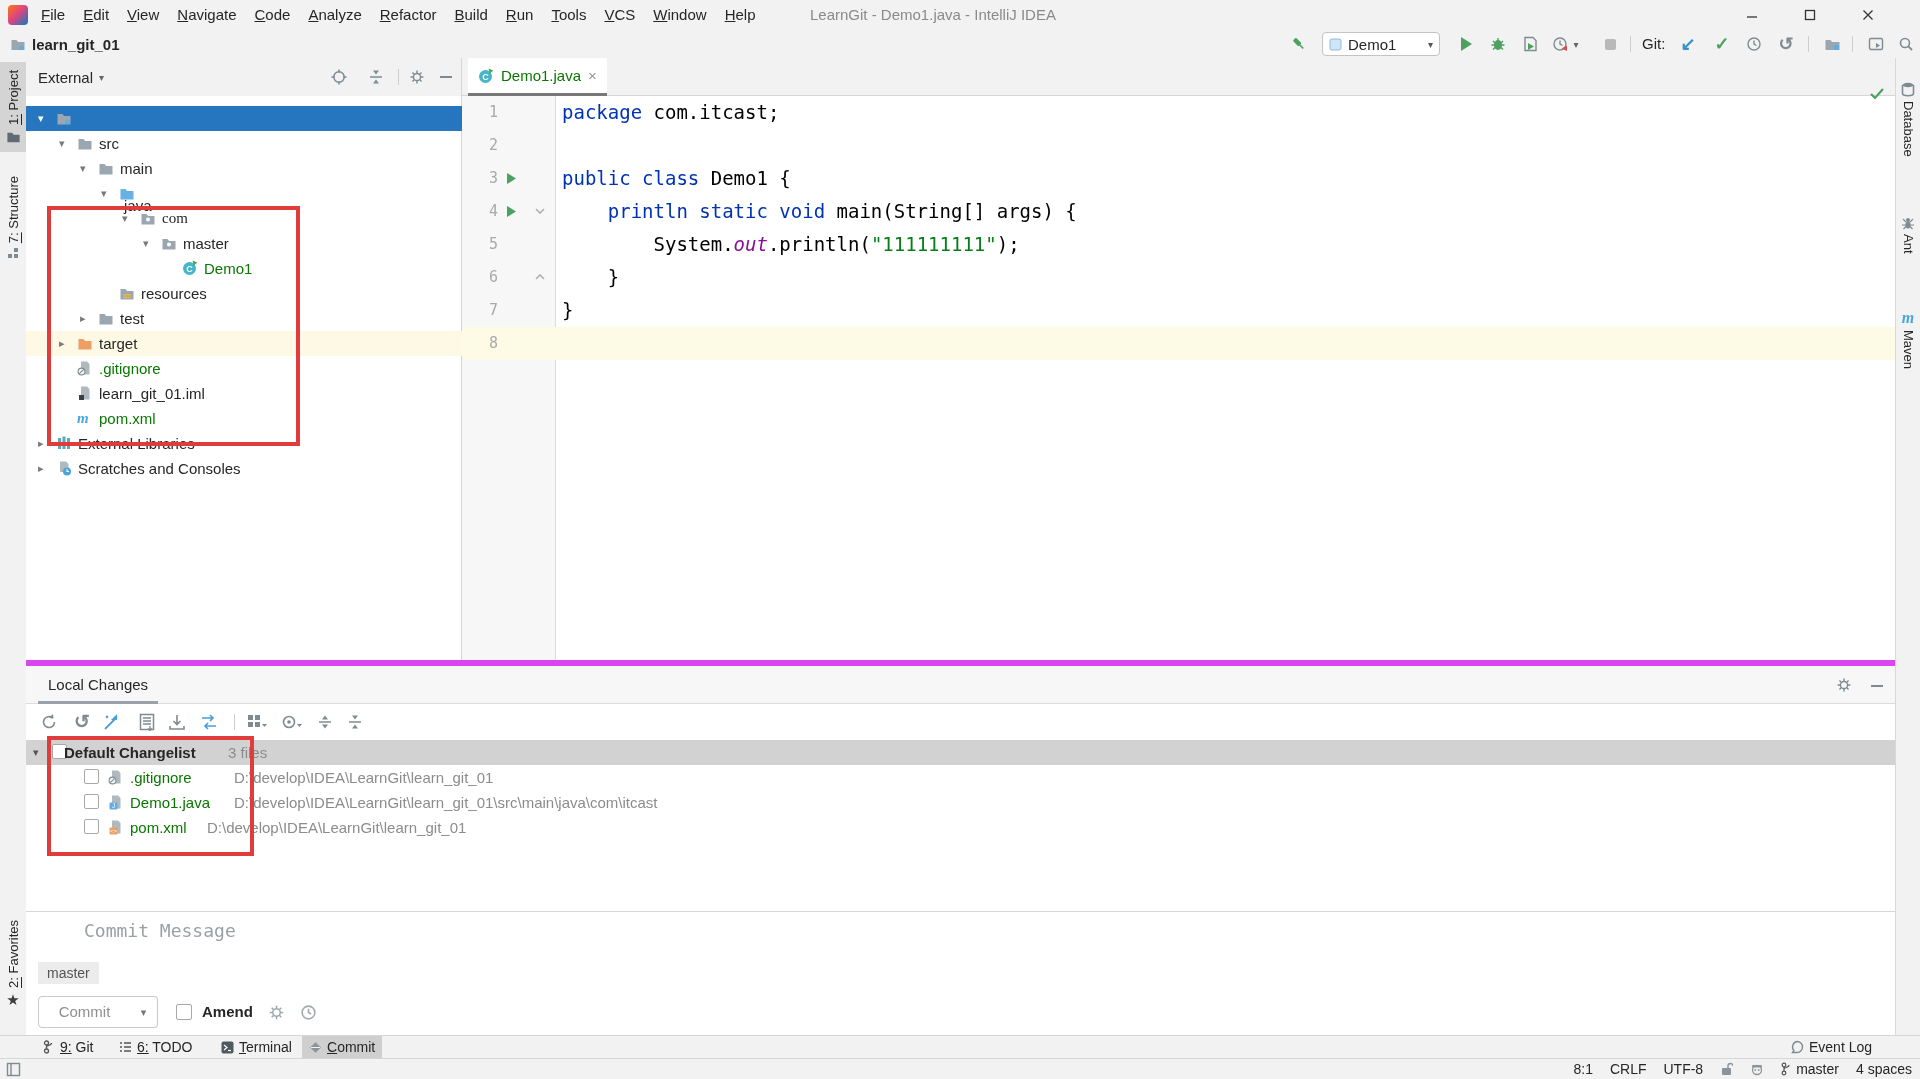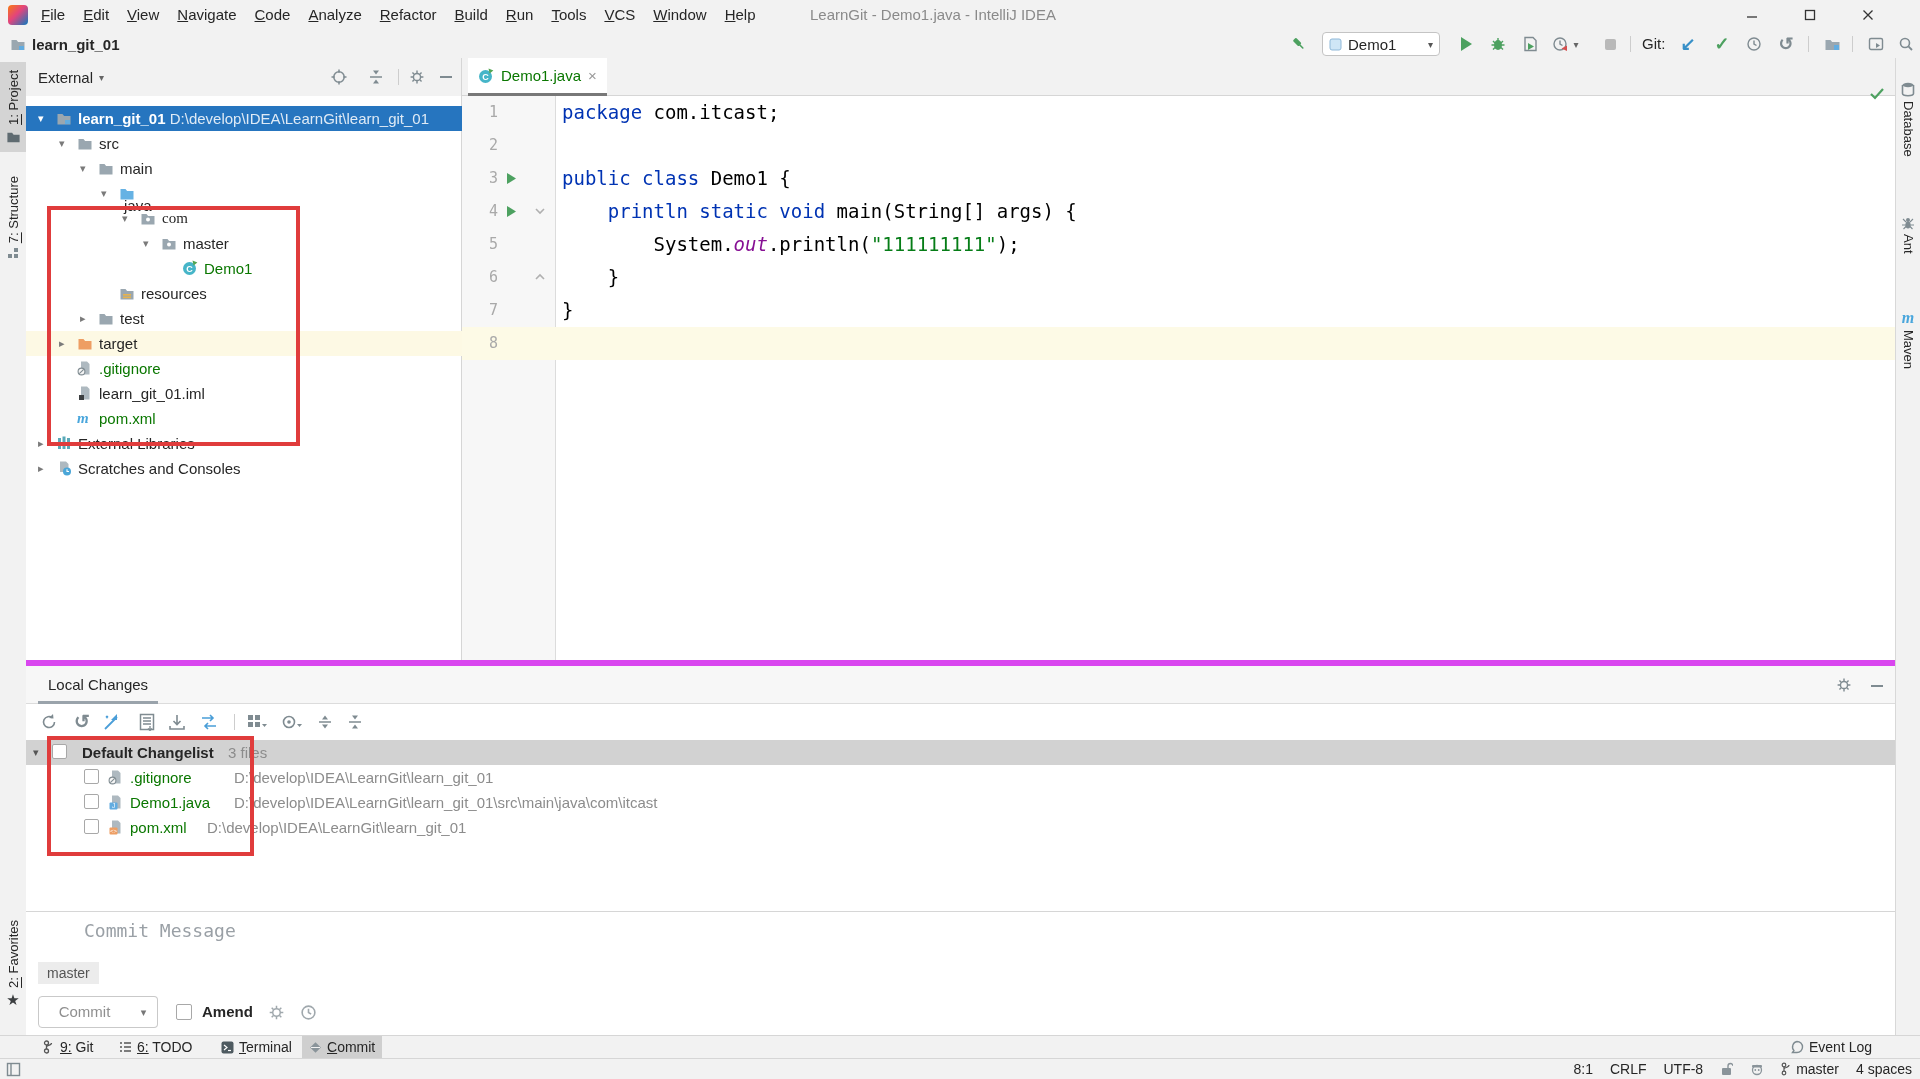--- a/index.html
+++ b/index.html
@@ -311,21 +311,20 @@
   </div>
   <div id="tree-layer">
       <div class="tree-row sel" style="top: 106px;">
         <span class="arrow" style="left:12px">▾</span>
         <span class="nicon ic" style="left:30px">
           <svg width="16" height="16" viewBox="0 0 16 16">
             <path d="M1.5 4h5l1.6 2h6.4v8.5H1.5z" fill="#9aa7b0"></path>
             <rect x="9" y="10" width="5" height="4" fill="#62ace0"></rect>
           </svg>
         </span>
-        <span class="lbl" style="left:52px;font-weight:bold">learn_git_01<span class="path-sfx"> D:\develop\IDEA\LearnGit\learn_git_01</span></span>
       </div>
       <div class="tree-row" style="top: 131px;">
         <span class="arrow" style="left:33px">▾</span>
         <span class="nicon ic" style="left:51px">
           <svg width="16" height="16" viewBox="0 0 16 16">
             <path d="M1.5 4h5l1.6 2h6.4v8.5H1.5z" fill="#9aa7b0"></path>
           </svg>
         </span>
         <span class="lbl" style="left:73px;">src</span>
       </div>
@@ -575,21 +574,21 @@
           <line x1="2" y1="8" x2="14" y2="8" stroke="#7f8b91" stroke-width="1.5"></line>
           <path d="M5 1.5h6L8 5.5Z" fill="#7f8b91"></path>
           <path d="M5 14.5h6L8 10.5Z" fill="#7f8b91"></path>
         </svg>
     </div>
 
     <div id="changes-layer">
         <div class="chg-row hdr" style="top: 74px;">
           <span class="arrow abs" style="left:7px;font-size:11px;color:#555">▾</span>
           <span class="cb abs" style="left:26px"></span>
-          <span class="abs" style="left:56px;font-weight:bold">Default Changelist</span>
+          <span class="abs" style="left:38px;font-weight:bold">Default Changelist</span>
           <span class="abs" style="left:202px;color:#8c8c8c">3 files</span>
         </div>
         <div class="chg-row" style="top: 99px;">
           <span class="cb abs" style="left:58px"></span>
           <span class="nicon ic abs" style="left:82px">
             <svg width="16" height="16" viewBox="0 0 16 16">
               <path d="M4 1.5h6l2.5 2.5v10.5H4z" fill="#aeb9c0"></path>
               <circle cx="4.5" cy="11.5" r="3.4" fill="#f5f5f5" stroke="#7f8b91" stroke-width="1.1"></circle>
               <line x1="2.3" y1="13.7" x2="6.7" y2="9.3" stroke="#7f8b91" stroke-width="1.1"></line>
             </svg>

